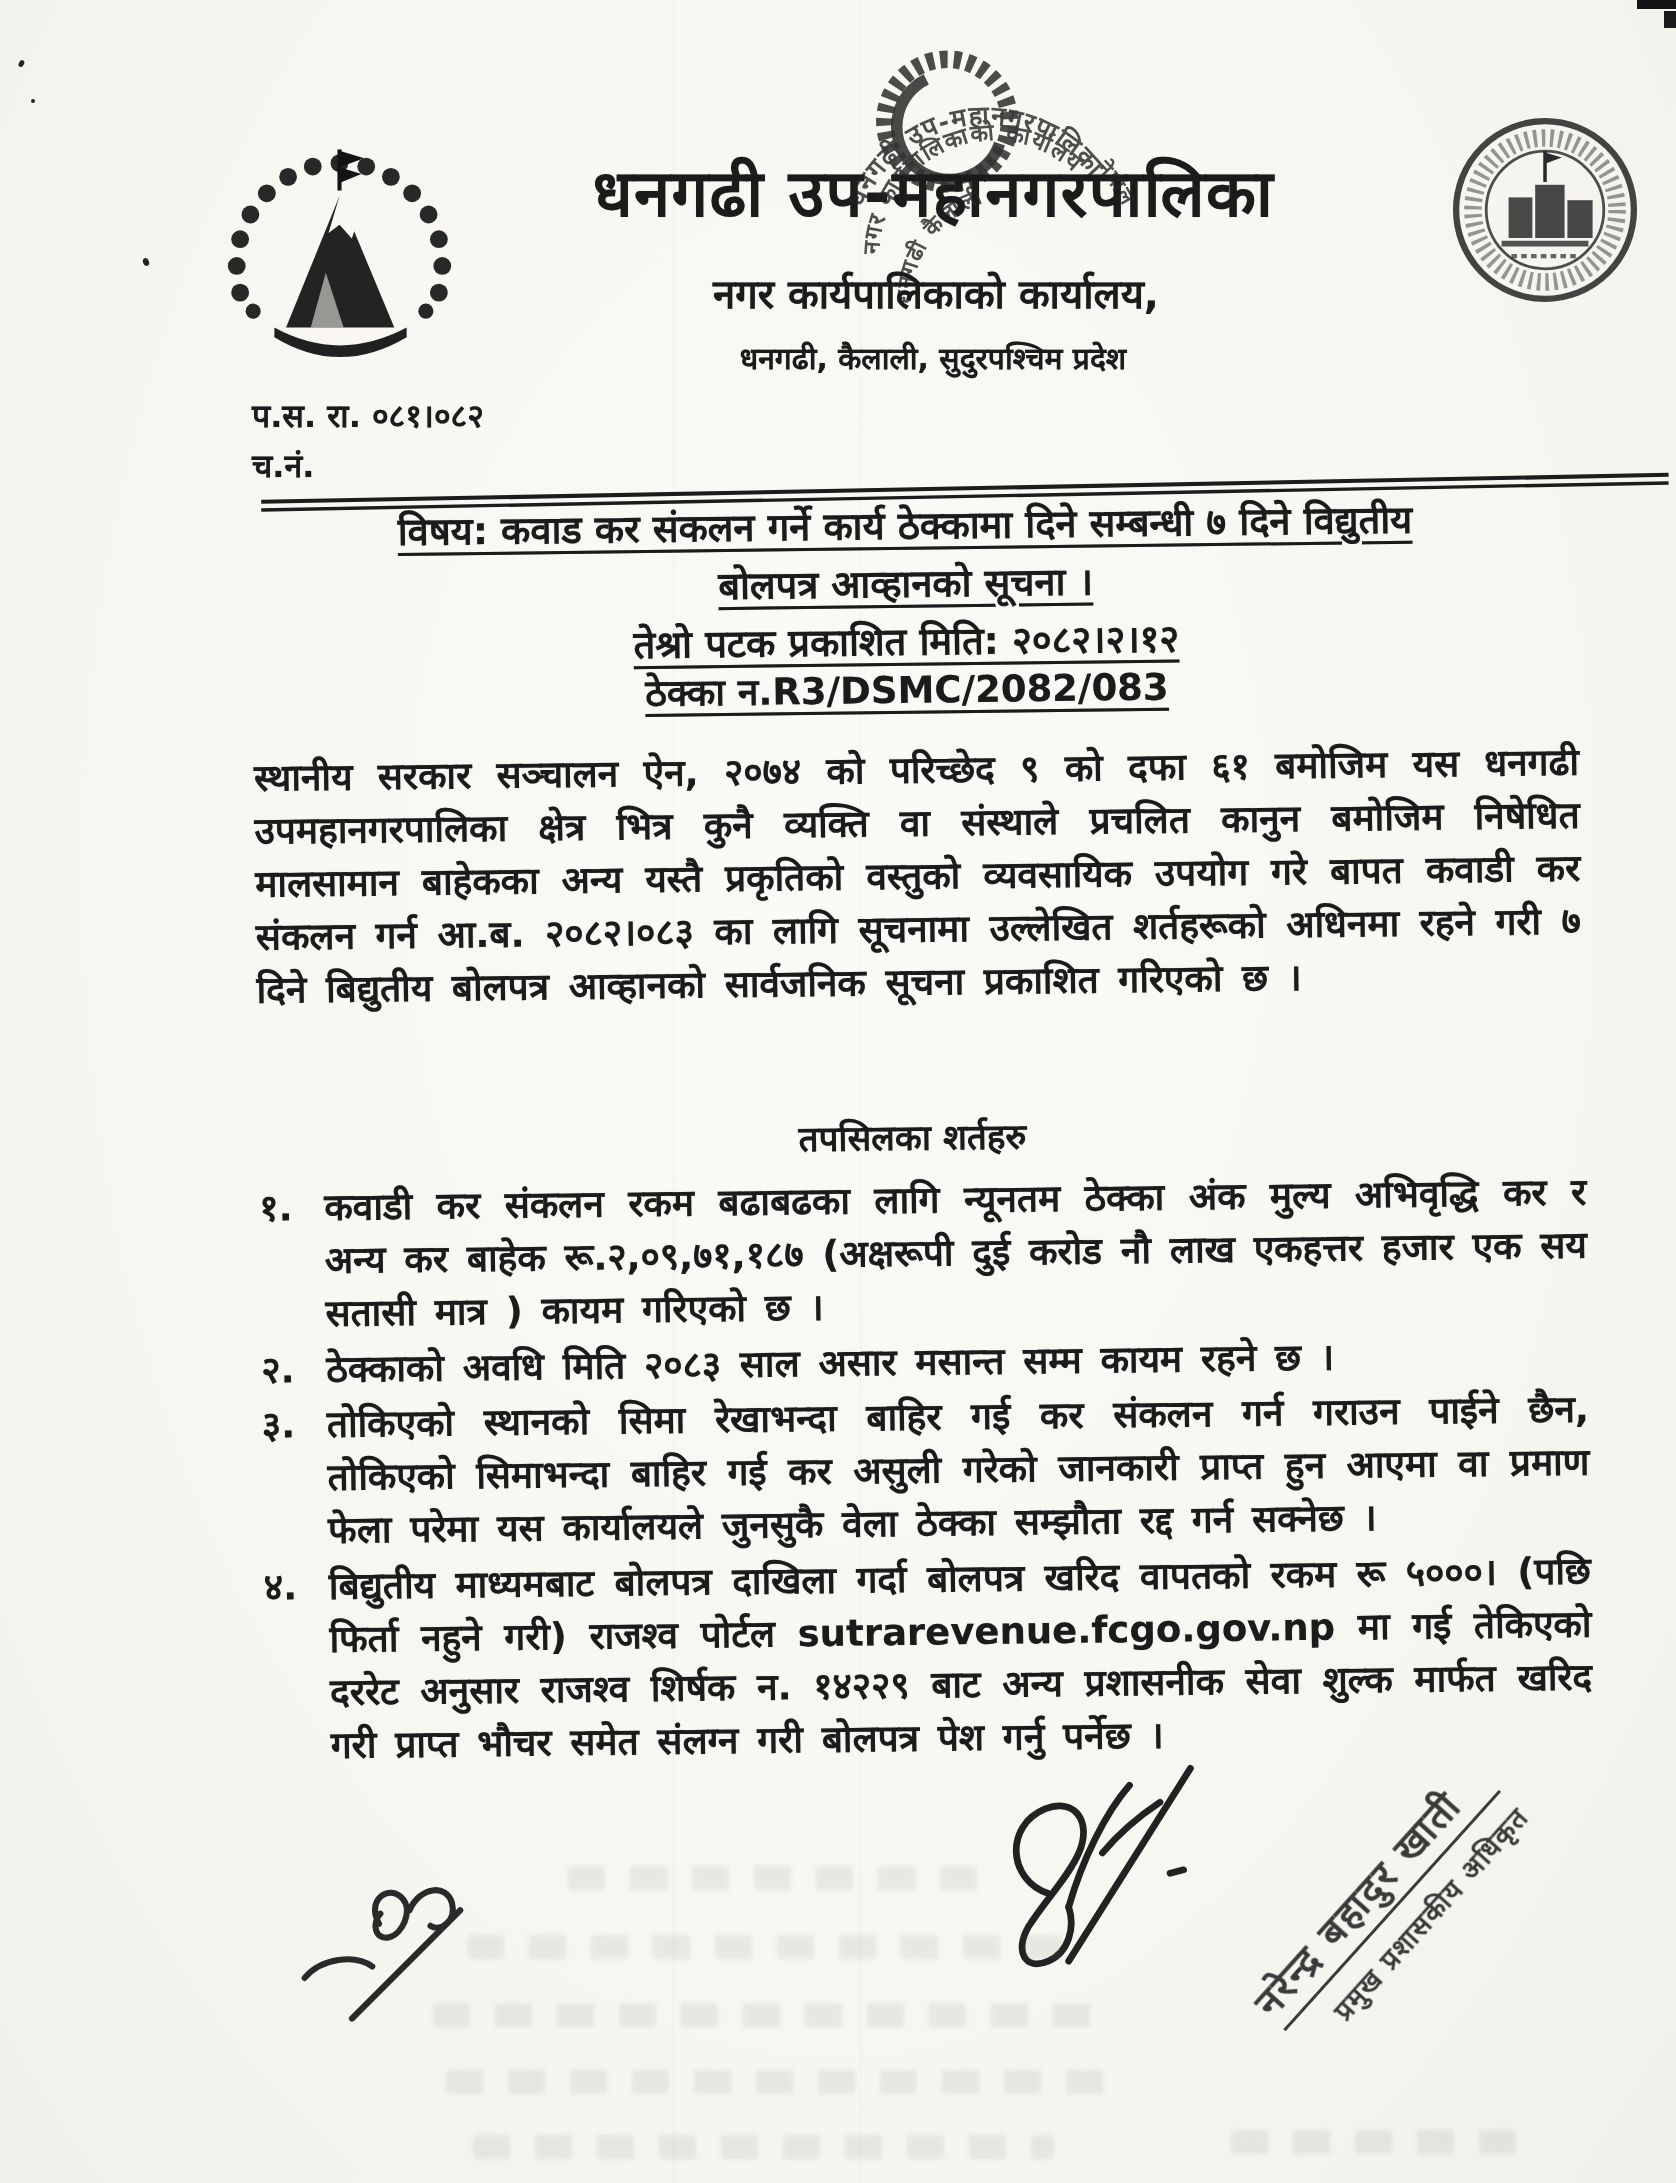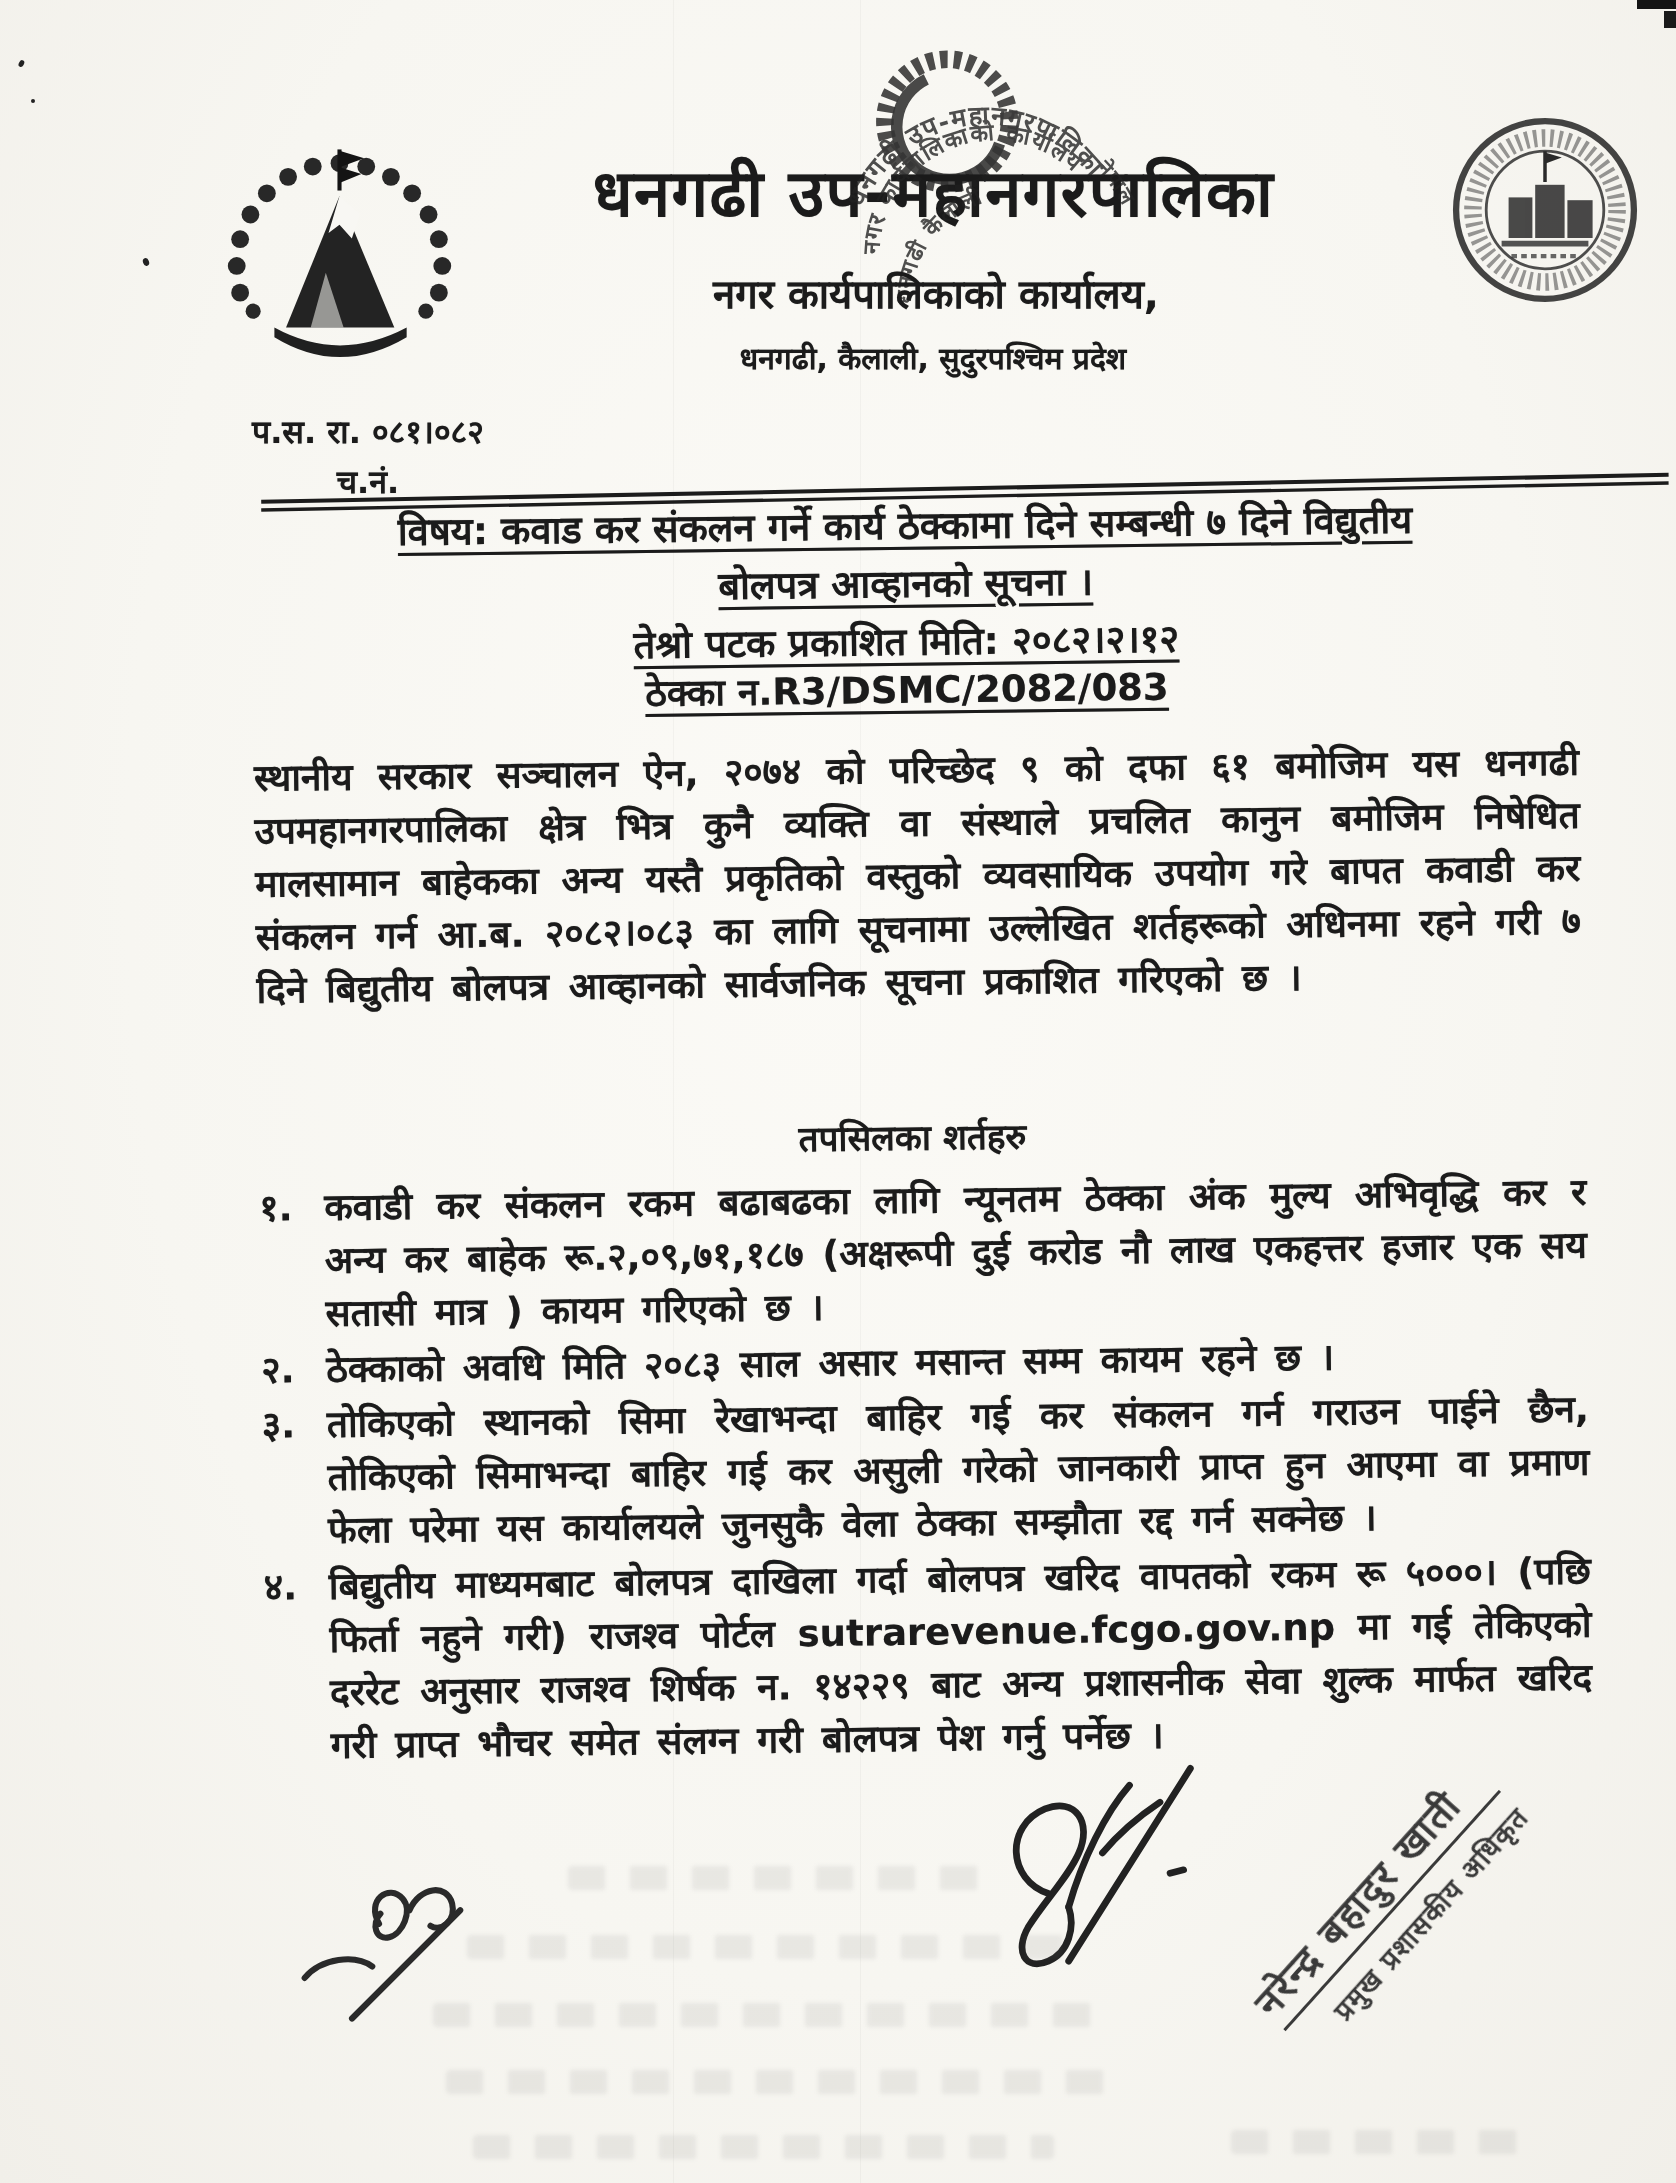--- a/index.html
+++ b/index.html
@@ -15,21 +15,21 @@
   .scanline{position:absolute;top:0;bottom:0;width:1.4px;background:rgba(90,90,90,.05);}
   .ink{color:#1b1b1b;text-shadow:0 0 0.7px rgba(20,20,20,.45);}
   .abs{position:absolute;}
   .center{text-align:center;}
   .uline{text-decoration:underline;text-decoration-thickness:2.7px;text-underline-offset:8px;}
 
   .title{left:433px;top:147px;width:1001px;font-size:65px;letter-spacing:1.4px;font-weight:bold;white-space:nowrap;}
   .office{left:206px;top:265px;width:1460px;font-size:40px;font-weight:bold;}
   .addr{left:203px;top:337px;width:1460px;font-size:30px;font-weight:600;}
 
-  .refblock{left:252px;top:407px;font-size:32px;font-weight:600;line-height:50px;text-align:center;}
+  .refblock{left:252px;top:391px;font-size:32px;font-weight:600;line-height:50px;}
 
   .tilt{transform:rotate(-0.7deg);transform-origin:811px 609px;}
 
   .subject{left:176px;top:498px;width:1460px;font-size:38px;font-weight:bold;line-height:58px;}
   .contract{left:203px;top:664px;width:1406px;font-size:37px;font-weight:bold;}
 
   .bodytext{left:252px;top:745px;width:1325px;font-size:37px;line-height:53px;
     text-align:justify;word-spacing:6.8px;font-weight:600;}
   .terms-head{left:203px;top:1114px;width:1406px;font-size:35px;font-weight:600;}
   .terms{left:252px;top:1175px;width:1327px;}

